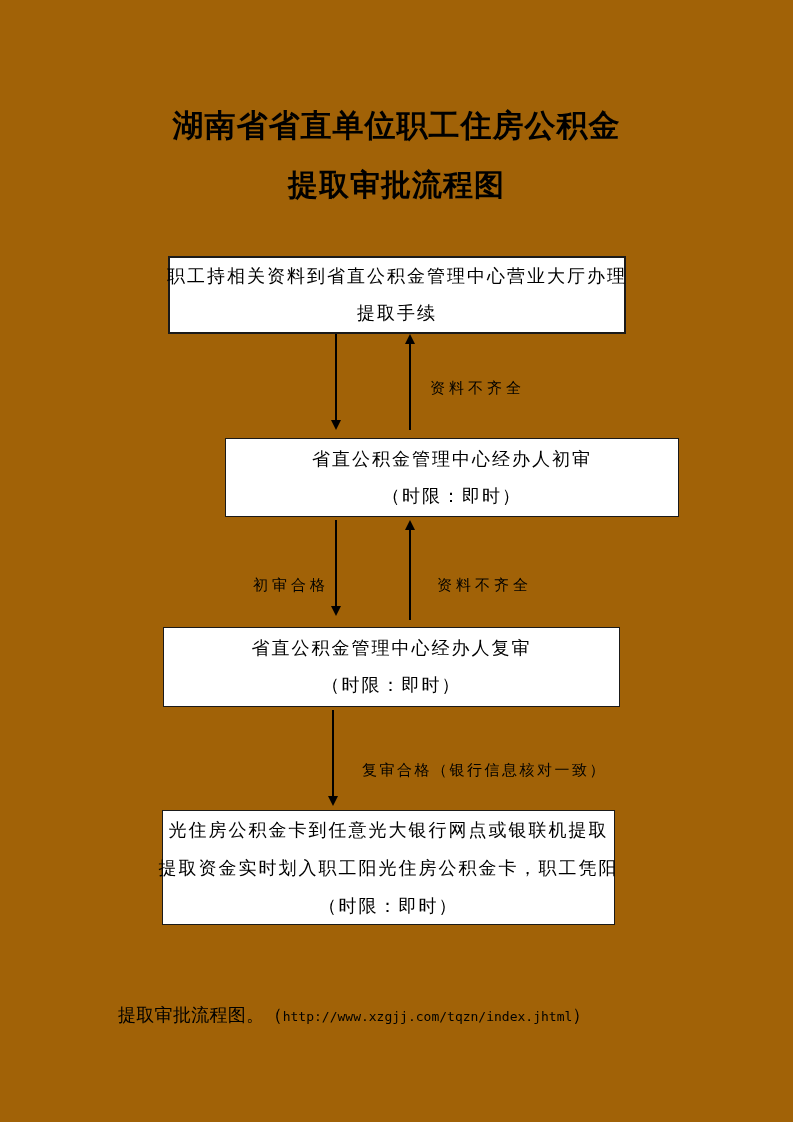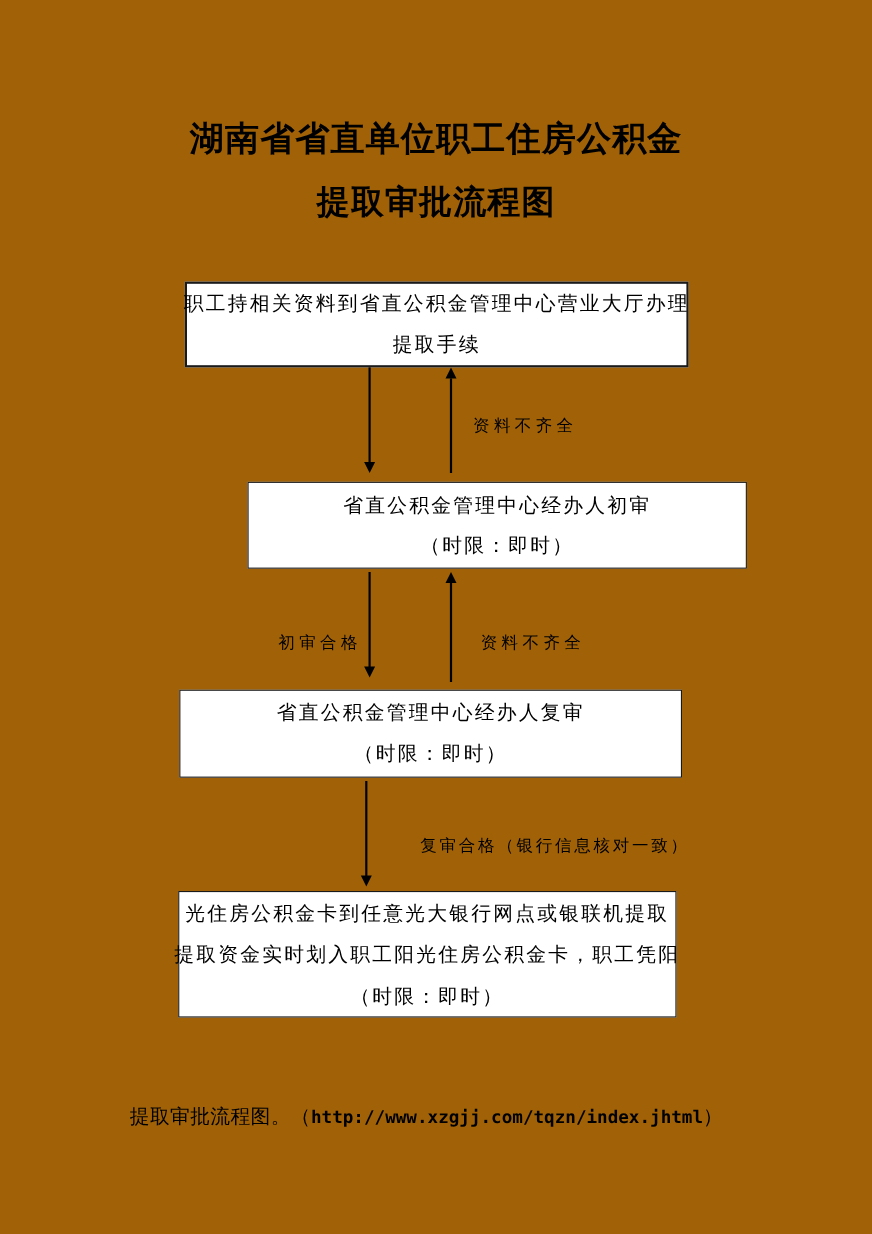--- a/index.html
+++ b/index.html
@@ -14,23 +14,23 @@
     position:absolute;border:1px solid #1a1a1a;background:#fff;
     display:flex;flex-direction:column;align-items:center;justify-content:center;
     font-size:18px;letter-spacing:2px;line-height:37px;text-align:center;white-space:nowrap;
   }
   .fbox.thick{border-width:2px;}
   .aline{position:absolute;width:2px;background:#000;}
   .ahead{position:absolute;width:0;height:0;border-left:5px solid transparent;border-right:5px solid transparent;}
   .ahead.down{border-top:10px solid #000;}
   .ahead.up{border-bottom:10px solid #000;}
   .elabel{position:absolute;font-size:15px;letter-spacing:4px;line-height:24px;white-space:nowrap;}
-  .elabel.wide{letter-spacing:2.5px;margin-left:20px;}
+  .elabel.wide{letter-spacing:2.5px;}
   .fnote{position:absolute;font-size:18px;line-height:30px;letter-spacing:0.3px;white-space:nowrap;}
-  .url{font-family:"DejaVu Sans Mono","Liberation Mono",monospace;font-size:16px;letter-spacing:0;font-weight:bold;}
+  .url{font-family:"DejaVu Sans Mono","Liberation Mono",monospace;font-size:13px;letter-spacing:0;}
 </style>
 </head>
 <body>
 
 <div class="page">
 
   <div class="title t1">湖南省省直单位职工住房公积金</div>
   <div class="title t2">提取审批流程图</div>
 
   <div class="fbox thick" style="left:168px;top:256px;width:454px;height:74px;">

